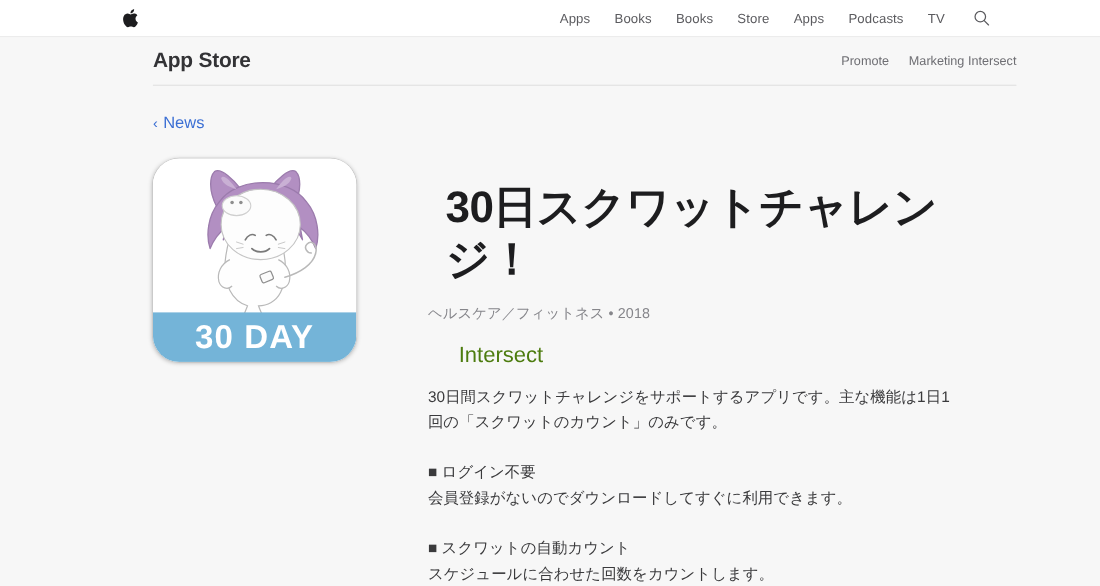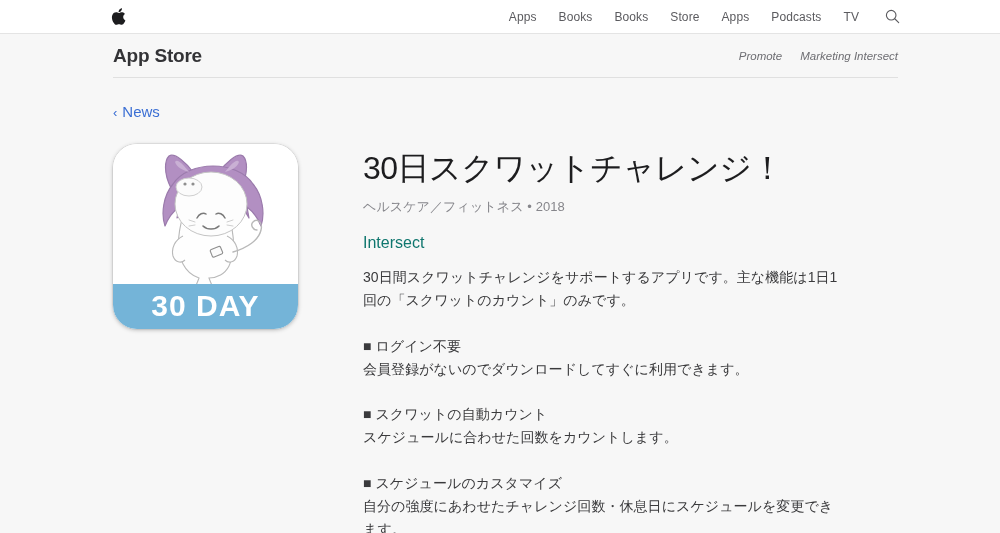--- a/index.html
+++ b/index.html
@@ -55,20 +55,21 @@
     margin-left: 4px;
     cursor: pointer;
     display: block;
   }
 
   
   .page {
     background: #f7f7f7;
     height: 499px;
     position: relative;
+    padding-left: 26px;
   }
 
   
   .local-nav {
     position: relative;
     height: 44px;
   }
   .local-nav-inner {
     position: relative;
     width: 785px;
@@ -83,21 +84,20 @@
     font-weight: bold;
     color: #333336;
     letter-spacing: -0.2px;
     cursor: pointer;
   }
   .local-nav-right {
     margin-left: auto;
     display: flex;
     align-items: center;
     gap: 18px;
-    font-style: italic;
   }
   .local-nav-link {
     font-size: 11.5px;
     color: #6e6e73;
     text-decoration: none;
     white-space: nowrap;
     cursor: pointer;
   }
 
   
@@ -138,40 +138,41 @@
   }
   .icon-svg { display: block; width: 185px; height: 185px; }
 
   
   .details {
     padding-left: 65px;
     padding-top: 6px;
     width: 545px;
   }
   .app-title {
-    font-size: 32px;
-    font-weight: normal;
+    font-size: 40px;
+    font-weight: bold;
     color: #1d1d1f;
     letter-spacing: -0.5px;
     line-height: 1.18;
-    margin: 0;
+    margin: 16px;
   }
   .app-meta {
     font-size: 13px;
     color: #86868b;
     margin-top: 10px;
     letter-spacing: 0.1px;
   }
   .developer-link {
     display: block;
-    font-size: 16px;
-    color: #0f766e;
+    font-size: 20px;
+    color: #4d7c0f;
     text-decoration: none;
     margin-top: 18px;
     cursor: pointer;
+    margin-left: 28px;
   }
   .app-desc {
     margin-top: 14px;
     font-size: 14px;
     line-height: 1.64;
     color: #3a3a3c;
     white-space: pre-wrap;
     letter-spacing: 0.05px;
   }
 </style>

